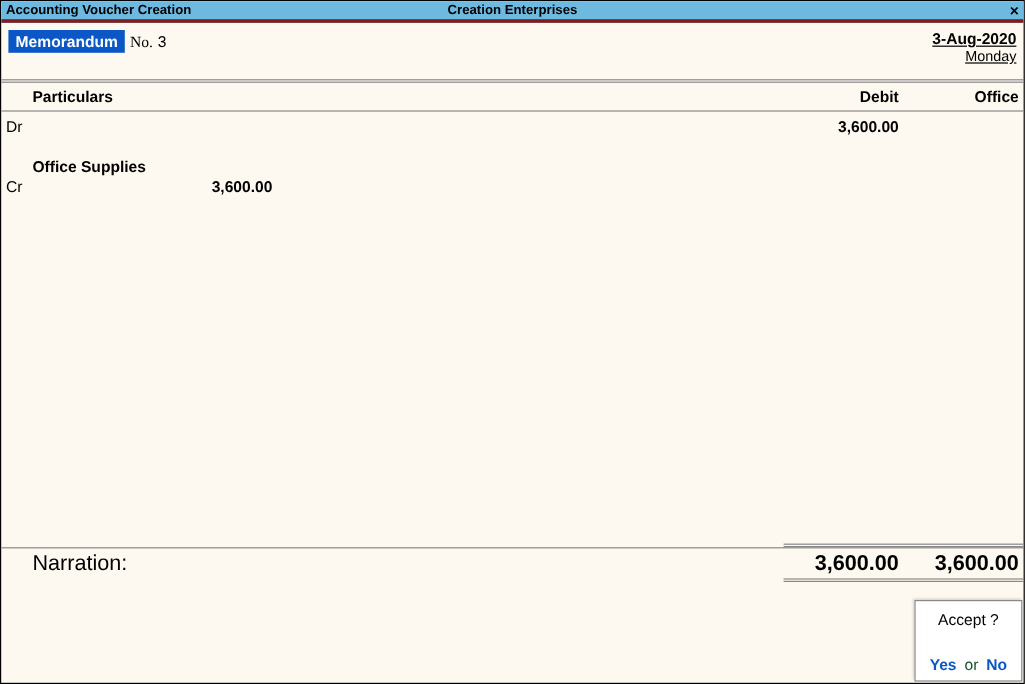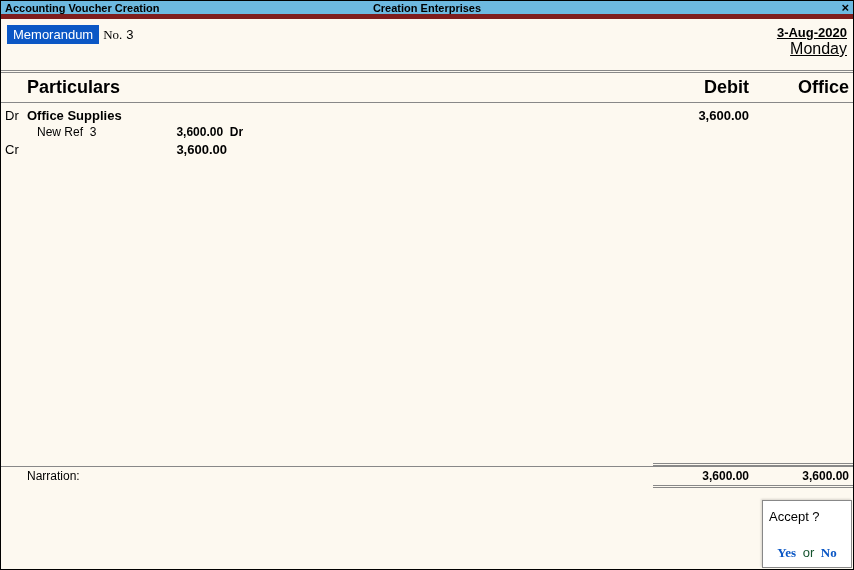--- a/index.html
+++ b/index.html
@@ -12,21 +12,21 @@
       font-size: 12px;
       width: 854px;
       height: 570px;
       background: #fdf9f0;
       position: relative;
       border: 1px solid #000;
     }
     .title-bar {
       background: #6db9e0;
       height: 18px;
-      border-bottom: 5px solid #7f1d1d;
+      border-bottom: 3px solid #7f1d1d;
       display: flex;
       align-items: center;
       position: relative;
       color: #000;
       font-size: 11px;
       font-weight: bold;
     }
     .title-left {
       padding-left: 4px;
     }
@@ -50,53 +50,53 @@
       align-items: flex-start;
     }
     .voucher-type-area {
       display: flex;
       align-items: center;
       gap: 4px;
     }
     .voucher-type {
       background: #0b57c5;
       color: #fff;
-      font-weight: normal;
+      font-weight: bold;
       font-size: 13px;
       padding: 2px 6px;
     }
     .voucher-no-label {
       font-size: 13px;
       font-family: Liberation Serif, serif;
     }
     .voucher-no-value {
       font-size: 13px;
     }
     .date-area {
       text-align: right;
       font-size: 13px;
       text-decoration: underline;
     }
     .date-line {
       font-weight: bold;
     }
     .day-line {
-      font-size: 16px;
+      font-size: 12px;
     }
     .divider-double {
       border-top: 1px solid #888;
       border-bottom: 1px solid #888;
       height: 3px;
       margin: 8px 0 0 0;
     }
     .col-headers {
       display: flex;
       padding: 4px 4px 4px 4px;
       font-weight: bold;
-      font-size: 18px;
+      font-size: 13px;
       border-bottom: 1px solid #888;
       justify-content: space-between;
     }
     .col-drcr {
       width: 22px;
     }
     .col-particulars {
       flex: 1;
     }
     .col-debit {
@@ -114,20 +114,21 @@
     .entry-row {
       display: flex;
       font-size: 13px;
       line-height: 17px;
     }
     .drcr-cell {
       width: 22px;
     }
     .particulars-cell {
       flex: 1;
+      margin-top: 33px;
     }
     .debit-cell {
       width: 100px;
       text-align: right;
       font-weight: bold;
     }
     .credit-cell {
       width: 100px;
       text-align: right;
       font-weight: bold;
@@ -147,21 +148,21 @@
       padding-left: 10px;
       font-size: 12px;
     }
     .ref-amt {
       font-weight: bold;
     }
     .totals-row {
       display: flex;
       padding: 2px 4px;
       font-weight: bold;
-      font-size: 12px;
+      font-size: 18px;
       border-top: 1px solid #888;
     }
     .totals-double-border {
       height: 3px;
       border-top: 1px solid #888;
       border-bottom: 1px solid #888;
       margin-left: 652px;
     }
     .narration-area {
       padding: 4px 6px;
@@ -176,29 +177,29 @@
       background: #fff;
       border: 1px solid #888;
       box-shadow: -1px -1px 2px rgba(0,0,0,0.15);
       display: flex;
       flex-direction: column;
       justify-content: space-between;
       padding: 8px 6px 6px 6px;
       font-size: 13px;
     }
     .accept-question {
+      text-align: center;
     }
     .accept-actions {
       text-align: center;
     }
     .yes-btn, .no-btn {
       color: #0b57c5;
       font-weight: bold;
       cursor: pointer;
-      font-family: Liberation Serif, serif;
     }
     .or-sep {
       color: #14532d;
       padding: 0 3px;
     }
   </style>
 </head>
 <body>
 
 <div class="title-bar">
@@ -227,37 +228,20 @@
   <div class="col-debit">Debit</div>
   <div class="col-credit">Office</div>
 </div>
 
 <div class="entries-area">
 
   <div class="entry-row">
     <div class="drcr-cell">Dr</div>
     <div class="particulars-cell ledger-name">Office Supplies</div>
     <div class="debit-cell">3,600.00</div>
-    <div class="credit-cell"></div>
-  </div>
-  <div class="entry-row">
-    <div class="drcr-cell"></div>
-    <div class="particulars-cell">
-      <div class="ref-row">
-        <span>
-          <span>New Ref</span>
-          &nbsp;<span>3</span>
-        </span>
-        <span>
-          <span class="ref-amt">3,600.00</span>
-          &nbsp;<span class="ref-amt">Dr</span>
-        </span>
-      </div>
-    </div>
-    <div class="debit-cell"></div>
     <div class="credit-cell"></div>
   </div>
 
   <div class="entry-row">
     <div class="drcr-cell">Cr</div>
     <div class="debit-cell"></div>
     <div class="credit-cell">3,600.00</div>
   </div>
   <div class="entry-row">
     <div class="drcr-cell"></div>

